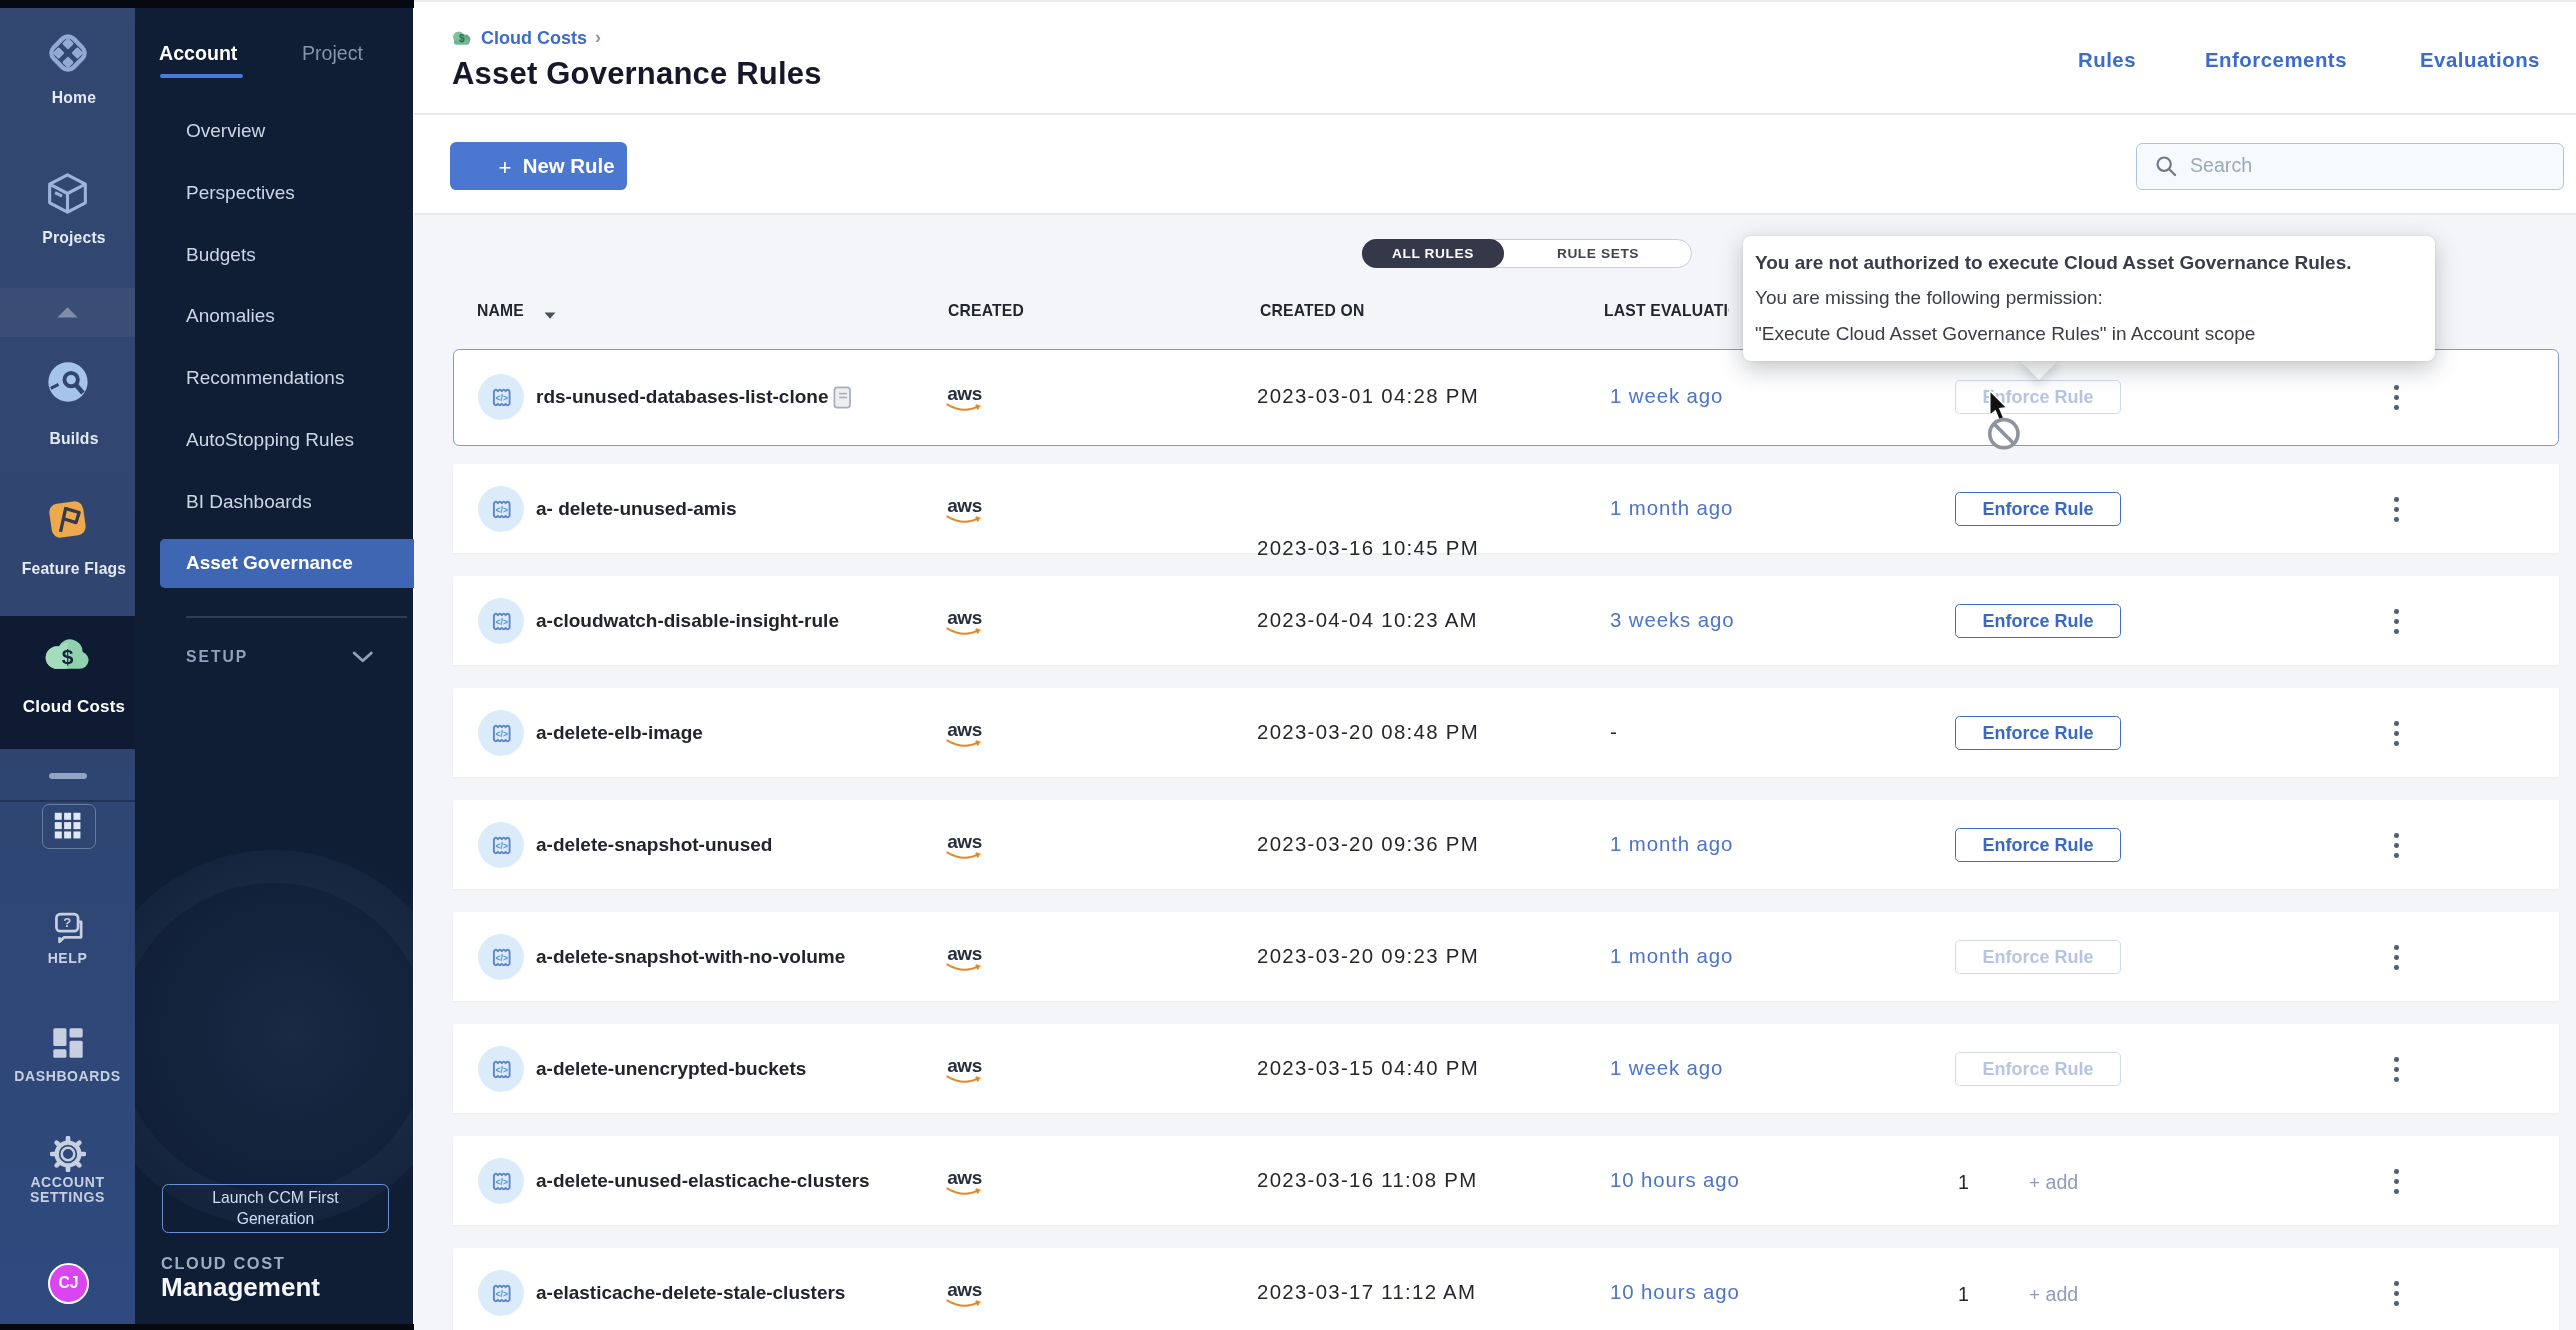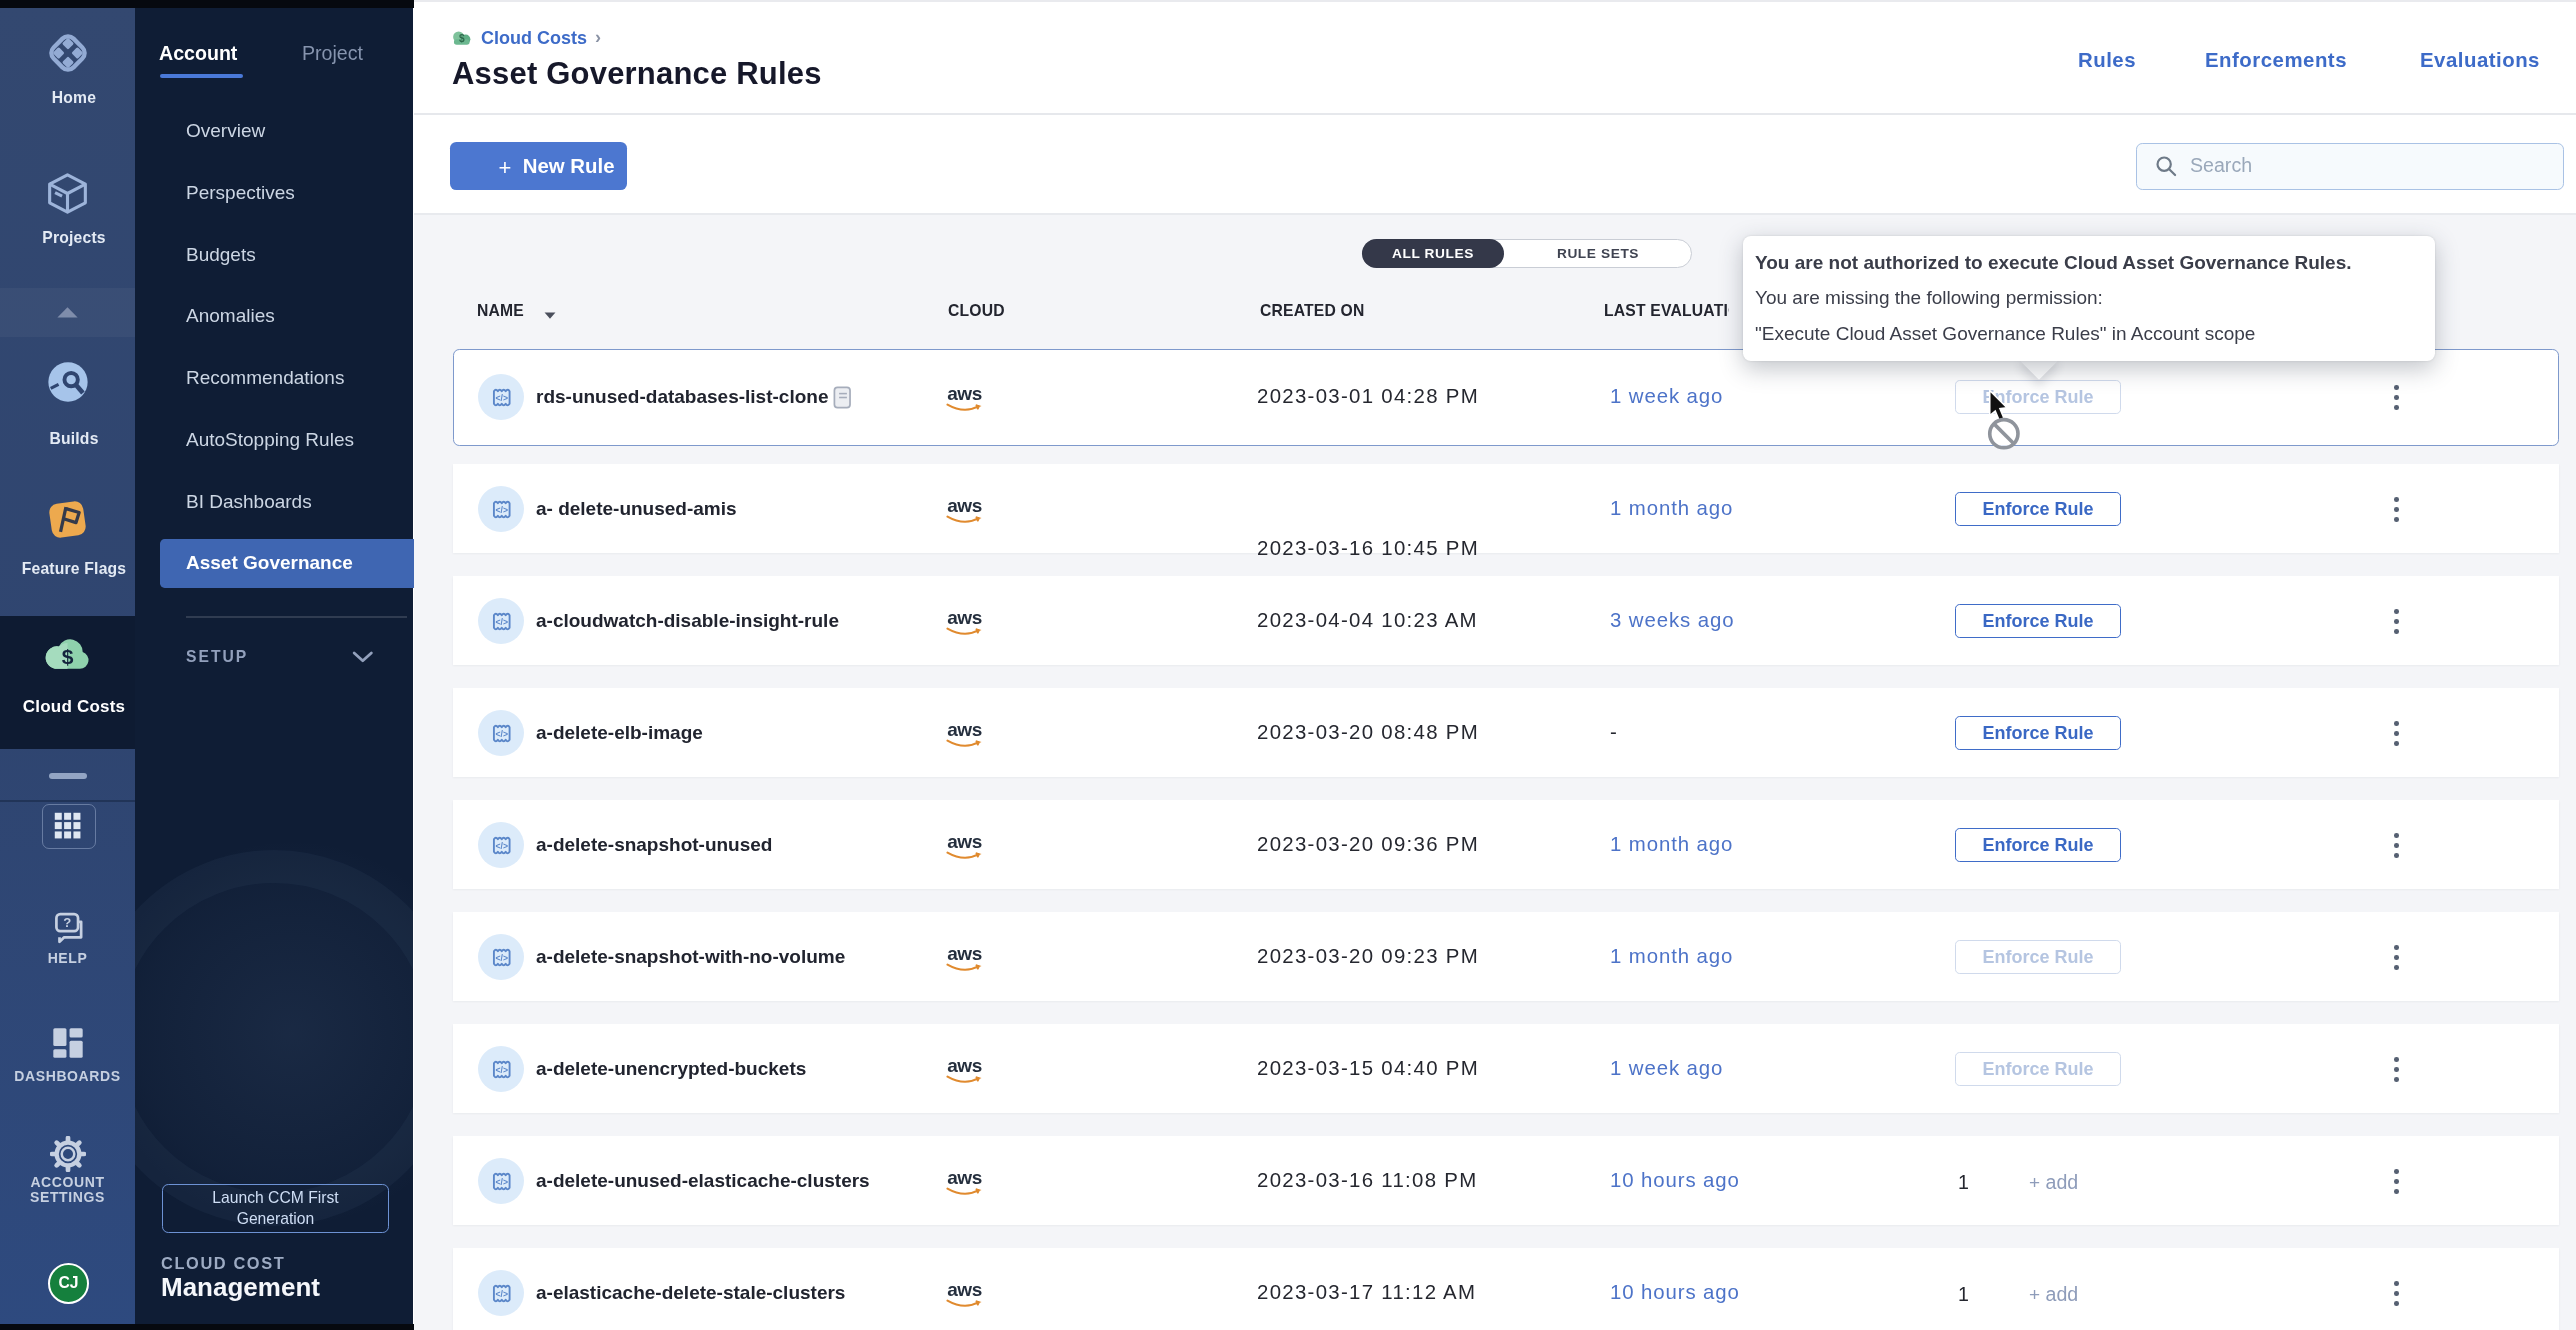--- a/index.html
+++ b/index.html
@@ -11,21 +11,21 @@
   .topblack { left:0; top:0; width:414px; height:7.8px; background:#06090f; z-index:50;}
   .botblack { left:0; top:1324px; width:414px; height:6.3px; background:#06090f; z-index:50;}
   .rlbl { width:148px; text-align:center; color:#e3eaf4; font-size:15.7px; font-weight:600; letter-spacing:0.2px;}
   .rcaps { width:135px; text-align:center; color:#c6d0e1; font-size:14px; font-weight:600; letter-spacing:0.6px;}
   .icwrap { left:0; width:135px; text-align:center; }
   #ccblock { left:0; top:616px; width:135px; height:133px; background:#0e1b32; }
   .scrollband { left:0; top:288px; width:135px; height:49px; background:rgba(255,255,255,0.04); }
   .dash { left:49px; top:773px; width:38px; height:5.5px; border-radius:3.1px; background:#93a5c4; }
   .railsep { left:0px; top:800px; width:135px; height:1.6px; background:rgba(10,20,40,0.35); }
   #gridbtn { left:42px; top:804px; width:54px; height:45px; border:1.6px solid rgba(150,168,200,0.55); border-radius:7px; }
-  #avatar { left:48px; top:1263px; width:41px; height:41px; border-radius:50%; background:#15803d; border:2.3px solid #ffffff; color:#fff; font-size:15.7px; font-weight:700; text-align:center; line-height:36px; }
+  #avatar { left:48px; top:1263px; width:41px; height:41px; border-radius:50%; background:#d946ef; border:2.3px solid #ffffff; color:#fff; font-size:15.7px; font-weight:700; text-align:center; line-height:36px; }
   
   .tab1 { left:159px; top:42px; font-size:19.6px; font-weight:600; color:#ffffff; }
   .tab2 { left:302px; top:42px; font-size:19.6px; font-weight:400; color:#8694ae; }
   .tabline { left:160px; top:74px; width:83px; height:3.9px; background:#4a79d8; border-radius:2.3px; }
   .mitem { left:186px; font-size:19px; font-weight:500; color:#ccd6e4; }
   #aghl { left:160px; top:539px; width:254px; height:49px; background:#3f66b2; border-radius:4.7px 0 0 4.7px; }
   .aghlt { left:186px; top:552px; font-size:19px; font-weight:600; color:#ffffff; z-index:2;}
   .s2sep { left:186px; top:616px; width:221px; height:1.6px; background:rgba(255,255,255,0.14); }
   .setup { left:186px; top:648px; font-size:15.7px; font-weight:600; color:#92a0bc; letter-spacing:2px; }
   #launch { left:162px; top:1184px; width:227px; height:49px; border:1.6px solid #6d92d4; border-radius:6.3px; color:#cfdef5; font-size:15.7px; text-align:center; line-height:20.4px; padding-top:3.1px; }
@@ -255,21 +255,21 @@
 <div class="abs" id="togdark"></div>
 <div class="abs togt1">ALL RULES</div>
 <div class="abs togt2">RULE SETS</div>
 
 <div class="abs colh" style="left:477px;">NAME</div>
 <div class="abs" style="left:543px; top:309px;">
  <svg width="14" height="9.4" viewBox="0 0 18 12">
       <polygon points="2,2 16,2 9,10" fill="#4a4f5c"></polygon>
     </svg>
 </div>
-<div class="abs colh" style="left:948px;">CLOUD</div>
+<div class="abs colh" style="left:948px;">CREATED</div>
 <div class="abs colh" style="left:1260px;">CREATED ON</div>
 <div class="abs colh" style="left:1604px; width:125px; overflow:hidden; white-space:nowrap;">LAST EVALUATION</div>
 
 <div class="abs" id="row1"></div>
 <div class="abs ricon" style="top:374px;"></div>
 <div class="abs" style="left:490px; top:385px;">
  <svg width="23.5" height="23.5" viewBox="0 0 30 30">
   <g fill="none" stroke="#5b87c9" stroke-width="2.4" stroke-linejoin="round">
    <path d="M5 8 q2.5 -4 5 0 q2.5 -4 5 0 q2.5 -4 5 0 q2.5 -4 5 0 v16 q-2.5 4 -5 0 q-2.5 4 -5 0 q-2.5 4 -5 0 q-2.5 4 -5 0 z"></path>
   </g>

